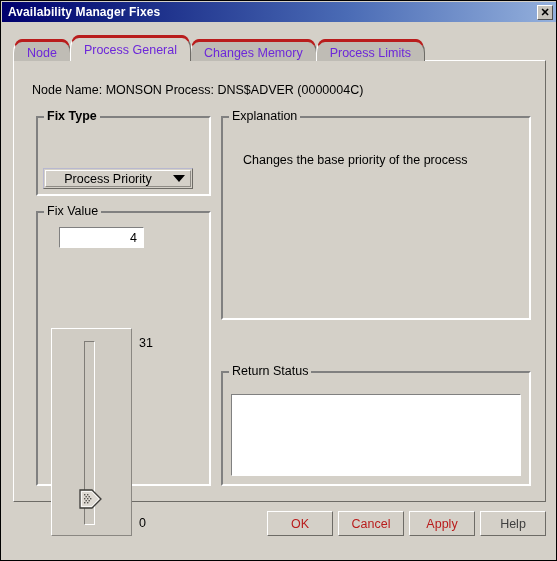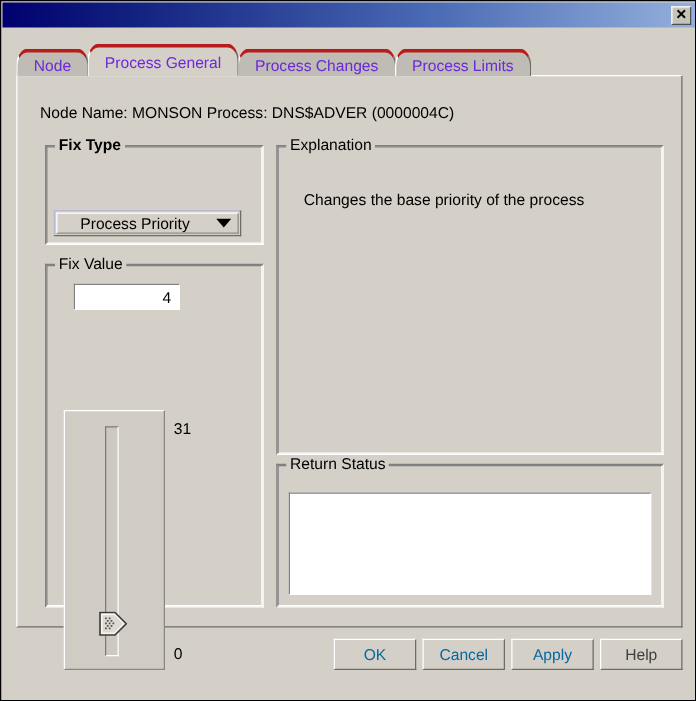--- a/index.html
+++ b/index.html
@@ -306,49 +306,50 @@
     background: #d4d0c8;
     box-sizing: border-box;
     border-top: 1px solid #ffffff;
     border-left: 1px solid #ffffff;
     border-right: 1px solid #6d6b66;
     border-bottom: 1px solid #6d6b66;
     display: flex;
     align-items: center;
     justify-content: center;
     font-size: 12.5px;
-    color: #0369a1;
+    color: #b91c1c;
     cursor: default;
   }
   .btn.disabled { color: #404040; }
   .btn .btn-inner {
     position: relative;
   }
 </style>
 </head>
 <body>
 
 <div id="app">
 
   <div class="titlebar">
+    <div class="title-text">Availability Manager Fixes</div>
     <div class="spacer"></div>
     <div class="close-btn">
       <span>✕</span>
     </div>
   </div>
 
   <div class="tabstrip">
     <div class="tab">
       <span>Node</span>
     </div>
     <div class="tab selected">
       <span>Process General</span>
     </div>
     <div class="tab">
-      <span>Process Changes</span>
+      <span>Changes Memory</span>
     </div>
     <div class="tab">
       <span>Process Limits</span>
     </div>
   </div>
 
   <div class="tabpanel">
 
     <div class="info-line">Node Name:  MONSON  Process:  DNS$ADVER (0000004C)</div>
 
@@ -393,21 +394,21 @@
             <rect x="5" y="13" width="1.4" height="1.4"></rect>
             <rect x="8" y="13" width="1.4" height="1.4"></rect>
           </g>
         </svg>
       </div>
     </div>
 
     <div class="tick-label" style="left:125px; top:275px;">31</div>
     <div class="tick-label" style="left:125px; top:455px;">0</div>
 
-    <div class="group" style="left:207px; top:55px; width:310px; height:248px;">
+    <div class="group" style="left:207px; top:55px; width:310px; height:204px;">
       <div class="group-inner"></div>
       <div class="group-title">Explanation</div>
       <div class="explanation-text">Changes the base priority of the process</div>
     </div>
 
     <div class="group" style="left:207px; top:310px; width:310px; height:115px;">
       <div class="group-inner"></div>
       <div class="group-title">Return Status</div>
     </div>
 

